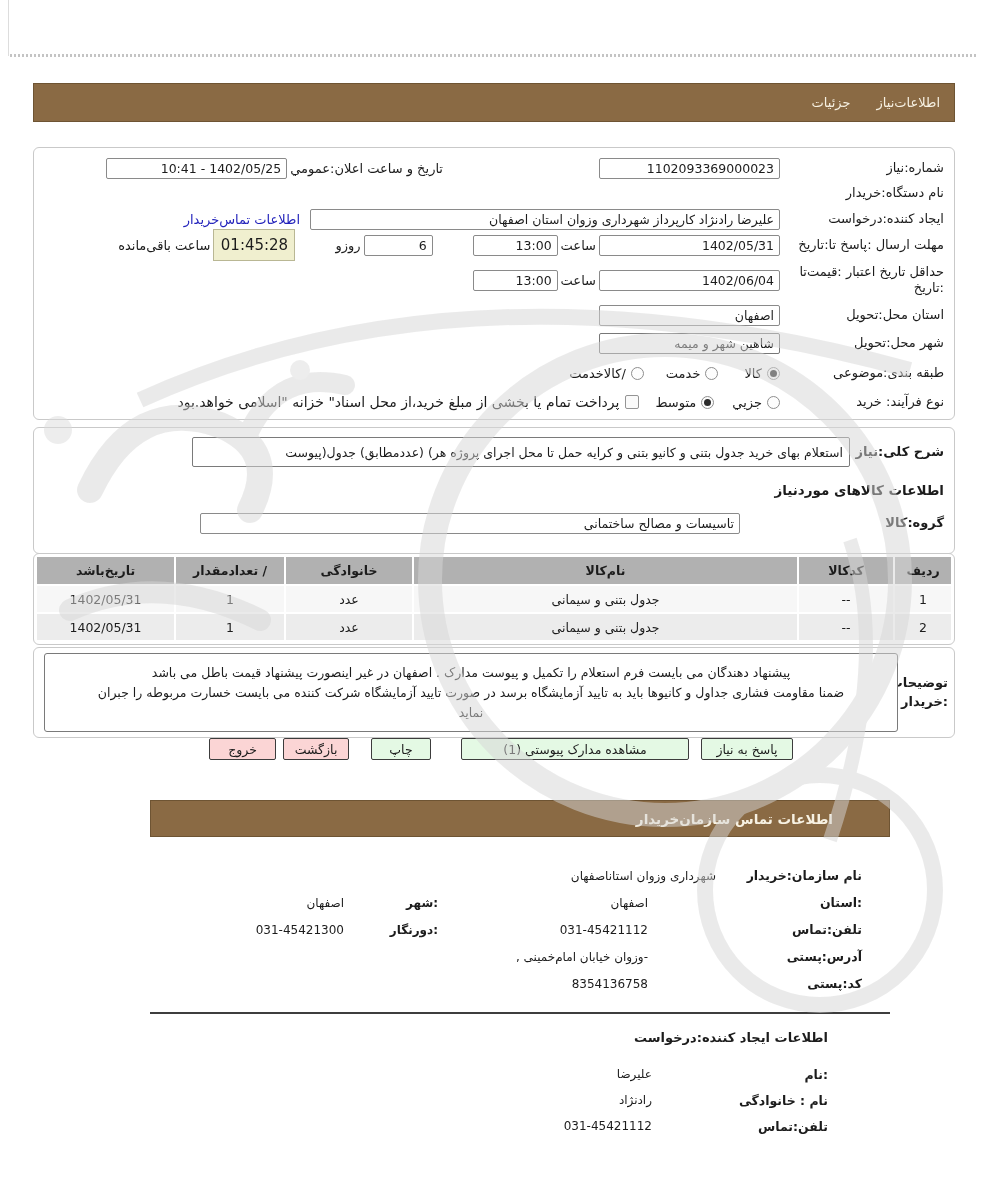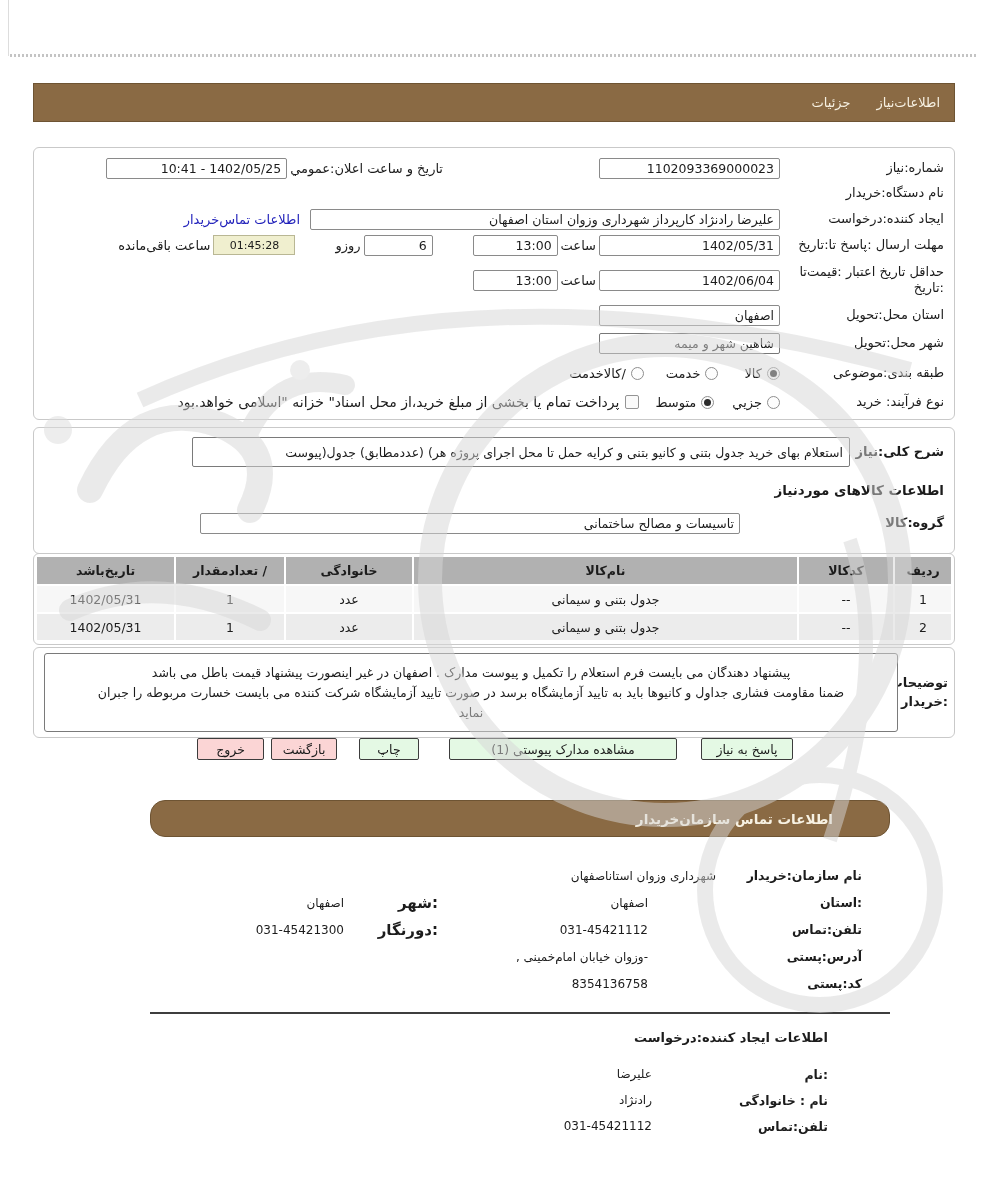--- a/index.html
+++ b/index.html
@@ -8,39 +8,39 @@
 
   
   .dotline{position:absolute;left:10px;right:10px;top:54px;height:3px;
     background:repeating-linear-gradient(90deg,#c4c4c4 0 2px,transparent 2px 4px);}
   .leftedge{position:absolute;left:8px;top:0;height:56px;width:0;border-left:1px solid #ddd;}
 
   
   .brownbar{position:absolute;background:#8a6a44;border:1px solid #6e5433;box-sizing:border-box;
     color:#f7f1e2;display:flex;align-items:center;}
   #topbar{left:33px;top:83px;width:922px;height:39px;padding:0 14px;gap:26px;font-size:13px;}
-  #orgbar{left:150px;top:800px;width:740px;height:37px;padding:0 56px 0 0;font-weight:bold;font-size:13.5px;border-radius:15px;}
+  #orgbar{left:150px;top:800px;width:740px;height:37px;padding:0 56px 0 0;font-weight:bold;font-size:13.5px;}
 
   
   .panel{position:absolute;background:#fff;border:1px solid #c9c9c9;border-radius:6px;box-sizing:border-box;}
   #box1{left:33px;top:147px;width:922px;height:273px;padding-top:7px;}
   #box2{left:33px;top:427px;width:922px;height:127px;padding-top:8px;}
   #tablebox{left:33px;top:553px;width:922px;height:92px;padding:3px;}
   #notesbox{left:33px;top:647px;width:922px;height:91px;padding:5px 6px;display:flex;align-items:stretch;}
 
   .row{display:flex;align-items:center;}
   .lbl{flex:none;width:174px;box-sizing:border-box;padding-right:10px;padding-left:6px;
     text-align:right;font-size:13px;white-space:nowrap;line-height:1.25;}
   .lbl.wrap{white-space:normal;}
   .inp{height:21px;border:1px solid #8a8a8a;border-radius:2px;background:#fff;box-sizing:border-box;
     font-size:12.5px;display:flex;align-items:center;justify-content:flex-end;padding:0 5px;direction:ltr;overflow:hidden;white-space:nowrap;}
   .w180{width:181px}.w545{width:545px}.w470{width:470px}.w85{width:85px}.w69{width:69px}.w540{width:540px}
   .minilbl{font-size:13px;margin:0 3px;white-space:nowrap;}
-  .countdown{width:82px;height:20px;background:#f0efcf;border:1px solid #b9b794;box-sizing:border-box;
-    display:flex;align-items:center;justify-content:center;font-size:11px;direction:ltr;}
+  .countdown{width:82px;height:32px;background:#f0efcf;border:1px solid #b9b794;box-sizing:border-box;
+    display:flex;align-items:center;justify-content:center;font-size:15px;direction:ltr;}
   .link{color:#2222bb;font-size:13px;margin-right:10px;white-space:nowrap;cursor:pointer;}
 
   .radio{flex:none;width:13px;height:13px;border:1px solid #8e8e8e;border-radius:50%;background:#fdfdfd;
     margin-left:5px;position:relative;box-sizing:border-box;}
   .radio.sel::after{content:"";position:absolute;left:2px;top:2px;width:7px;height:7px;border-radius:50%;background:#2b2b2b;}
   .opt{display:flex;align-items:center;font-size:13px;margin-left:22px;white-space:nowrap;}
   .checkbox{flex:none;width:12px;height:12px;border:1px solid #949494;border-radius:2px;background:#fafafa;margin-left:6px;}
 
   
   .descbox{width:658px;height:30px;border:1px solid #7a7a7a;border-radius:2px;background:#fff;box-sizing:border-box;
@@ -69,21 +69,21 @@
   .btn.green{background:#e4f9e4;}
   .btn.pink{background:#fbd5d5;}
 
   
   #orgsec{position:absolute;left:150px;top:850px;width:740px;}
   .orow{display:flex;align-items:center;height:27px;padding-right:28px;box-sizing:border-box;}
   .olbl{flex:none;width:140px;text-align:right;font-weight:bold;font-size:12.5px;white-space:nowrap;}
   .oval{flex:none;width:210px;margin-right:74px;text-align:right;font-size:12px;direction:ltr;white-space:nowrap;}
   .oval.fa{direction:rtl;}
   .oval.wide{width:280px;margin-right:6px;}
-  .olbl2{flex:none;width:84px;text-align:right;font-weight:bold;font-size:15px;white-space:nowrap;}
+  .olbl2{flex:none;width:84px;text-align:right;font-weight:bold;font-size:12px;white-space:nowrap;}
   .oval2{flex:none;width:126px;margin-right:10px;text-align:right;font-size:12px;direction:ltr;white-space:nowrap;}
   .oval2.fa{direction:rtl;}
 
   .sepline{position:absolute;left:150px;top:1012px;width:740px;border-top:2px solid #3d3d3d;}
 
   #creatorsec{position:absolute;left:150px;top:1030px;width:740px;}
   #creatorsec .head{font-weight:bold;font-size:13px;text-align:right;padding-right:62px;margin-bottom:16px;}
   .crow{display:flex;align-items:center;height:26px;padding-right:62px;box-sizing:border-box;}
   .clbl{flex:none;width:120px;text-align:right;font-weight:bold;font-size:12.5px;white-space:nowrap;}
   .cval{flex:none;width:170px;margin-right:56px;text-align:right;font-size:12px;direction:ltr;white-space:nowrap;}
@@ -229,21 +229,21 @@
     </div>
     <div class="notesinner">
       <div>پیشنهاد دهندگان می بایست فرم استعلام را تکمیل و پیوست مدارک . اصفهان در غیر اینصورت پیشنهاد قیمت باطل می باشد</div>
       <div>ضمنا مقاومت فشاری جداول و کانیوها باید به تایید آزمایشگاه برسد در صورت تایید آزمایشگاه شرکت کننده می بایست خسارت مربوطه را جبران</div>
       <div>نماید</div>
     </div>
   </div>
 
   <div id="btnrow">
     <div class="btn green" style="width:92px">پاسخ به نیاز</div>
-    <div class="btn green" style="width:228px;margin-right:24px">مشاهده مدارک پیوستی (1)</div>
+    <div class="btn green" style="width:228px;margin-right:12px">مشاهده مدارک پیوستی (1)</div>
     <div class="btn green" style="width:60px;margin-right:30px">چاپ</div>
     <div class="btn pink" style="width:66px;margin-right:22px">بازگشت</div>
     <div class="btn pink" style="width:67px;margin-right:7px">خروج</div>
   </div>
 
   <div id="orgbar" class="brownbar">
     <span>اطلاعات  تماس سازمان‌خریدار</span>
   </div>
 
   <div id="orgsec">

